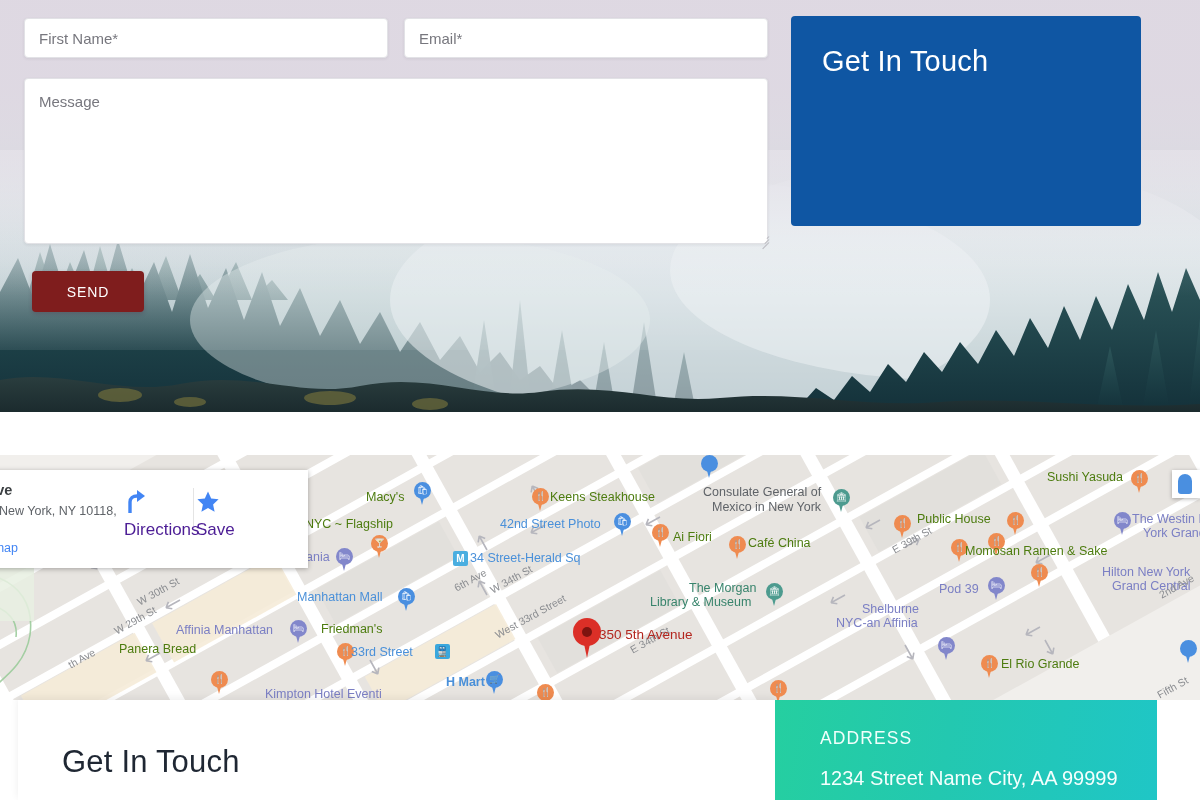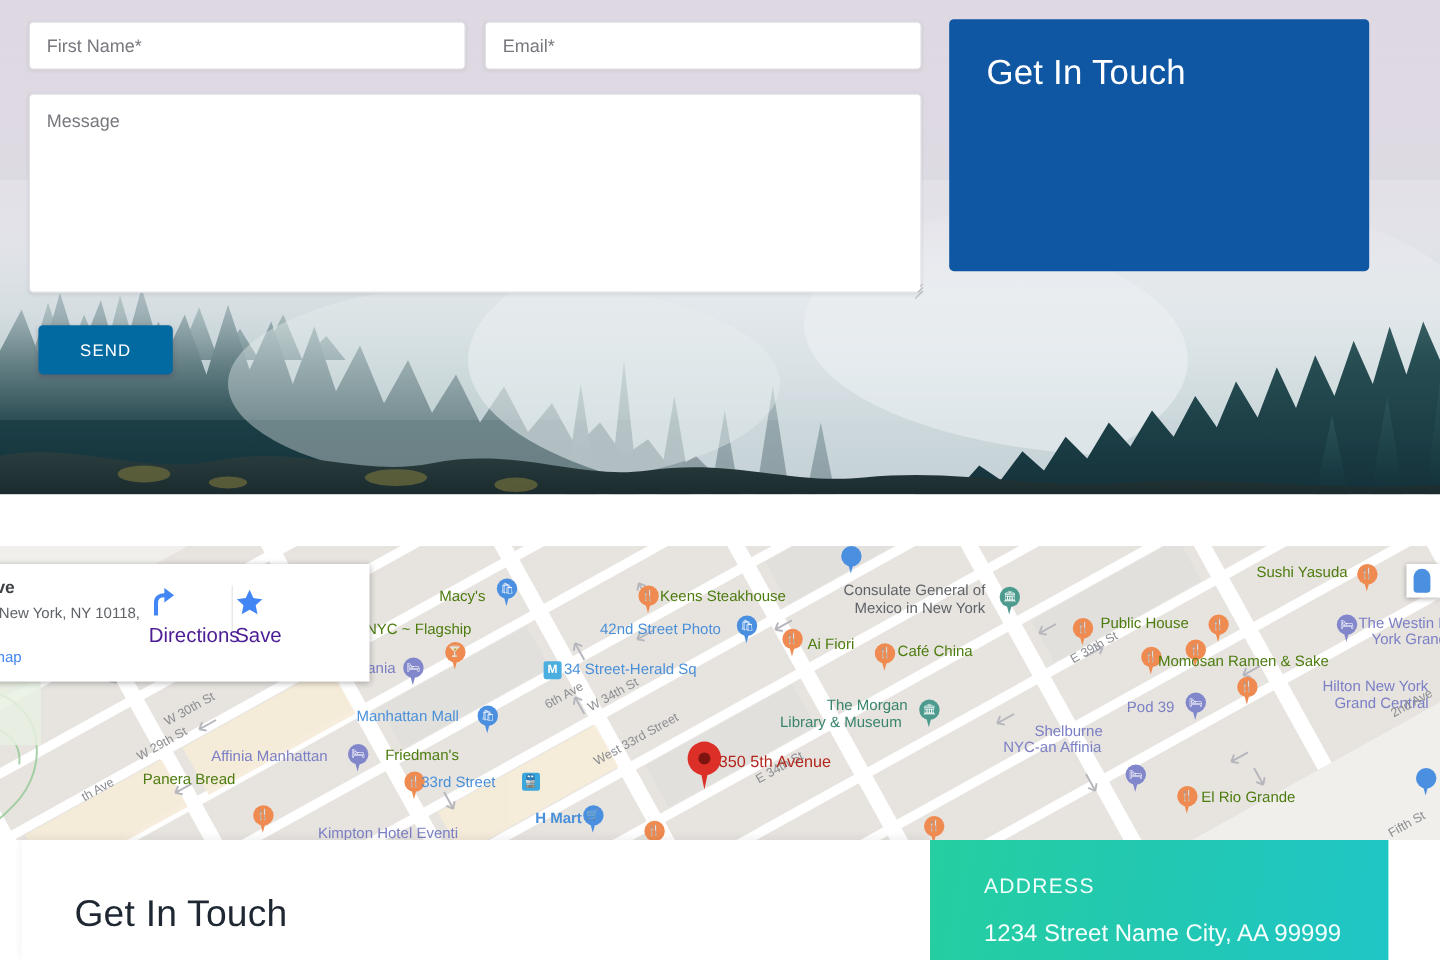--- a/index.html
+++ b/index.html
@@ -61,21 +61,21 @@
     height: 1px; background: #b9b9bf; transform-origin: right center;
     transform: rotate(-45deg);
   }
   .resize-grip i:nth-child(1) { bottom: 3px;  width: 9px; }
   .resize-grip i:nth-child(2) { bottom: 6px;  width: 6px; }
   .resize-grip i:nth-child(3) { bottom: 9px;  width: 3px; }
 
   #send-button {
     position: absolute; left: 32px; top: 271px;
     width: 112px; height: 41px;
-    background: #0369a1;
+    background: #7f1d1d;
     color: #ffffff;
     border: none; border-radius: 4px;
     font-size: 14px; letter-spacing: 0.9px; font-weight: 400;
     font-family: "Liberation Sans", sans-serif;
     cursor: pointer;
     box-shadow: 0 2px 4px rgba(80,20,45,0.22);
   }
 
   
   .blue-card {

